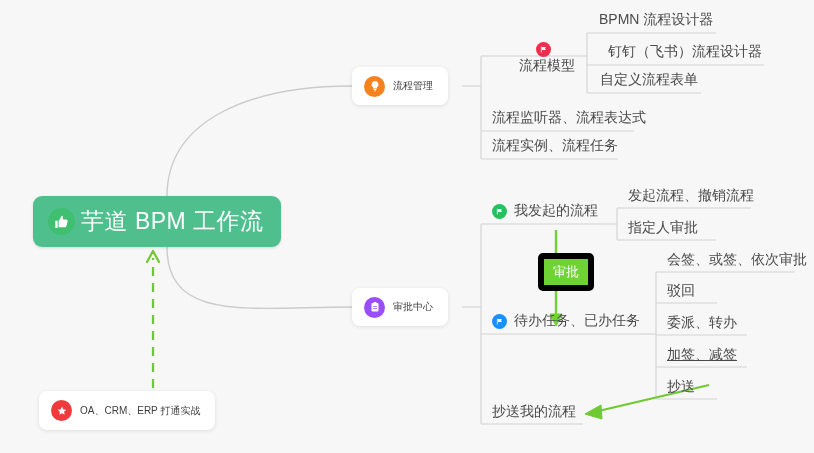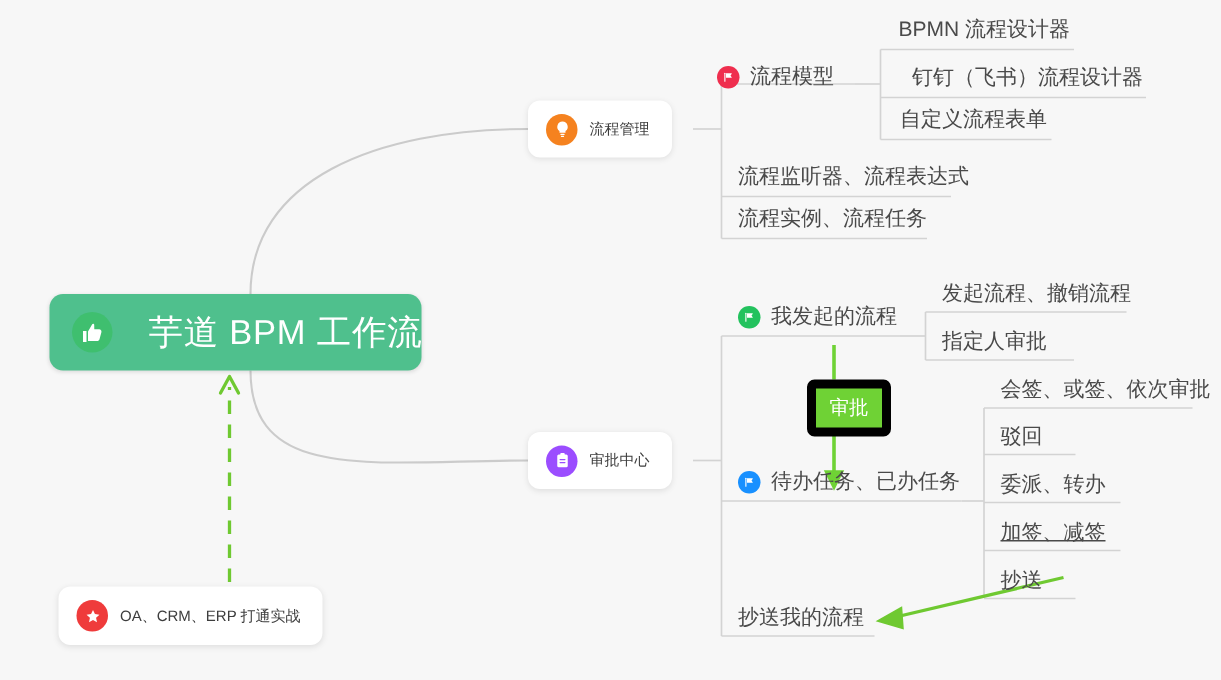--- a/index.html
+++ b/index.html
@@ -41,21 +41,21 @@
     display: flex;
     align-items: center;
     padding-left: 15px;
     box-sizing: border-box;
     z-index: 5;
   }
   .root-label {
     color: #ffffff;
     font-size: 23px;
     letter-spacing: 0.5px;
-    margin-left: 24px;
+    margin-left: 6px;
     white-space: nowrap;
   }
 
   
   .card-node {
     position: absolute;
     background: #ffffff;
     border-radius: 8px;
     box-shadow: 0 1px 4px rgba(0,0,0,0.10);
     display: flex;
@@ -191,21 +191,21 @@
     <span class="icon icon-md ic-orange">
       <svg width="12" height="12" viewBox="0 0 24 24" fill="#ffffff">
         <path d="M12 2a7 7 0 0 0-4 12.7V17h8v-2.3A7 7 0 0 0 12 2z"></path>
         <rect x="9" y="18.2" width="6" height="1.8" rx="0.9"></rect>
         <rect x="9.8" y="21" width="4.4" height="1.6" rx="0.8"></rect>
       </svg>
     </span>
     <span class="card-label">流程管理</span>
   </div>
 
-  <div class="topic" style="left:478px; top:42px;">
+  <div class="topic" style="left:512px; top:42px;flex-direction:column;">
     <span class="icon icon-sm ic-redflag">
       <svg width="9" height="9" viewBox="0 0 24 24" fill="#ffffff">
         <rect x="5" y="4" width="2" height="16" rx="1"></rect>
         <path d="M8 5h9.5c.6 0 1 .7.6 1.2L16 9l2.1 2.8c.4.5 0 1.2-.6 1.2H8z"></path>
       </svg>
     </span>
     <span class="t-label">流程模型</span>
   </div>
 
   <div class="topic no-icon" style="left:599px; top:11px;">

